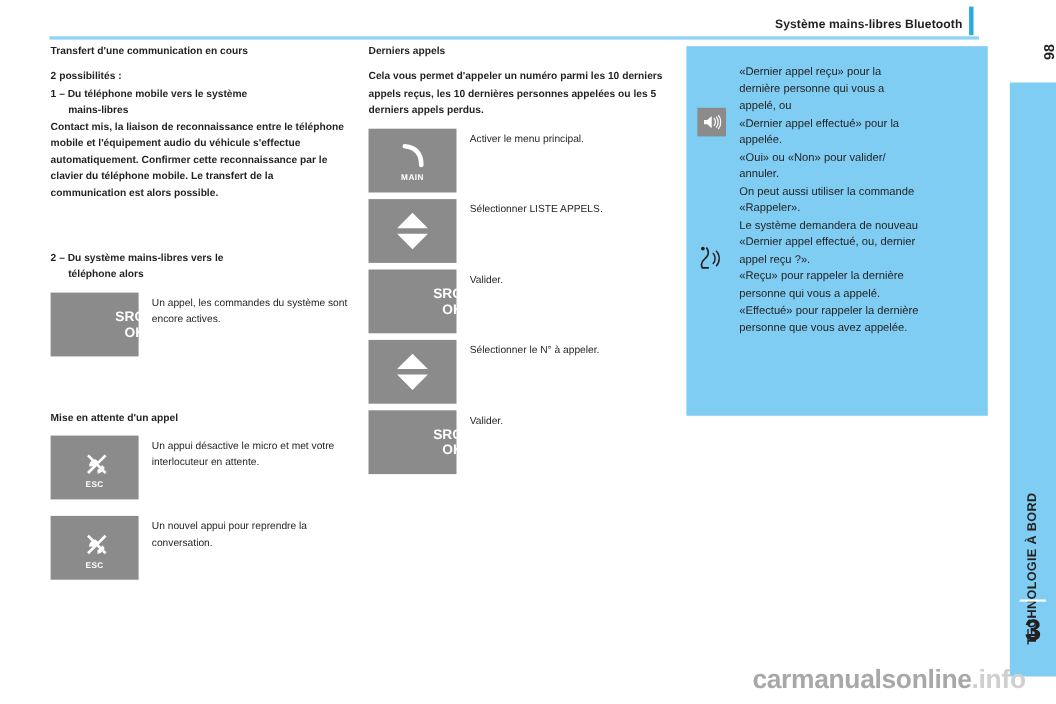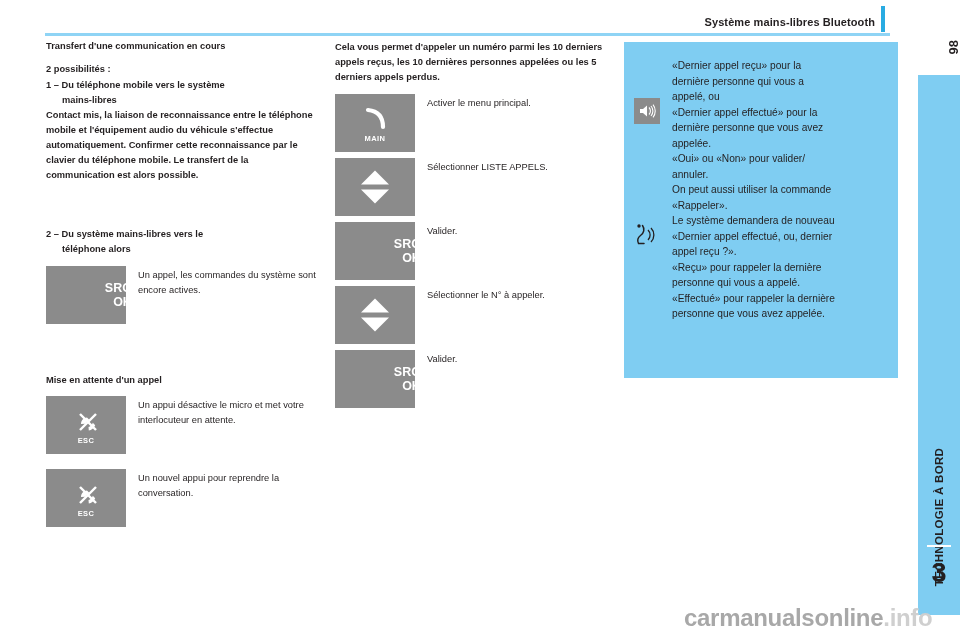--- a/index.html
+++ b/index.html
@@ -344,20 +344,21 @@
         </svg>
         <div class="glyph-label">ESC</div>
       </div>
       <div class="icon-caption">Un nouvel appui pour reprendre la conversation.</div>
     </div>
 
   </div>
 
   <div class="col col-mid">
 
+    <h3 class="block-title">Derniers appels</h3>
 
     <div class="body-text">Cela vous permet d'appeler un numéro parmi les 10 derniers appels reçus, les 10 dernières personnes appelées ou les 5 derniers appels perdus.</div>
 
     <div class="spacer-sm"></div>
 
     <div class="icon-row">
       <div class="icon-box">
         <svg class="glyph-main-arc" width="28" height="26" viewBox="0 0 28 26">
           <path d="M7 4 C17 5 22 11 22 21" stroke="#ffffff" stroke-width="4.2" fill="none" stroke-linecap="round"></path>
         </svg>
@@ -426,21 +427,20 @@
         <path d="M14 8 A7 7 0 0 1 14 18" stroke="#231f20" stroke-width="1.3" fill="none"></path>
         <path d="M17 6 A10 10 0 0 1 17 20" stroke="#231f20" stroke-width="1.3" fill="none"></path>
       </svg>
     </div>
 
     <div class="info-text">
       <div>«Dernier appel reçu» pour la</div>
       <div>dernière personne qui vous a</div>
       <div>appelé, ou</div>
       <div>«Dernier appel effectué» pour la</div>
-      <div>dernière personne que vous avez</div>
       <div>appelée.</div>
       <div>«Oui» ou «Non» pour valider/</div>
       <div>annuler.</div>
       <div>On peut aussi utiliser la commande</div>
       <div>«Rappeler».</div>
       <div>Le système demandera de nouveau</div>
       <div>«Dernier appel effectué, ou, dernier</div>
       <div>appel reçu ?».</div>
       <div>«Reçu» pour rappeler la dernière</div>
       <div>personne qui vous a appelé.</div>

